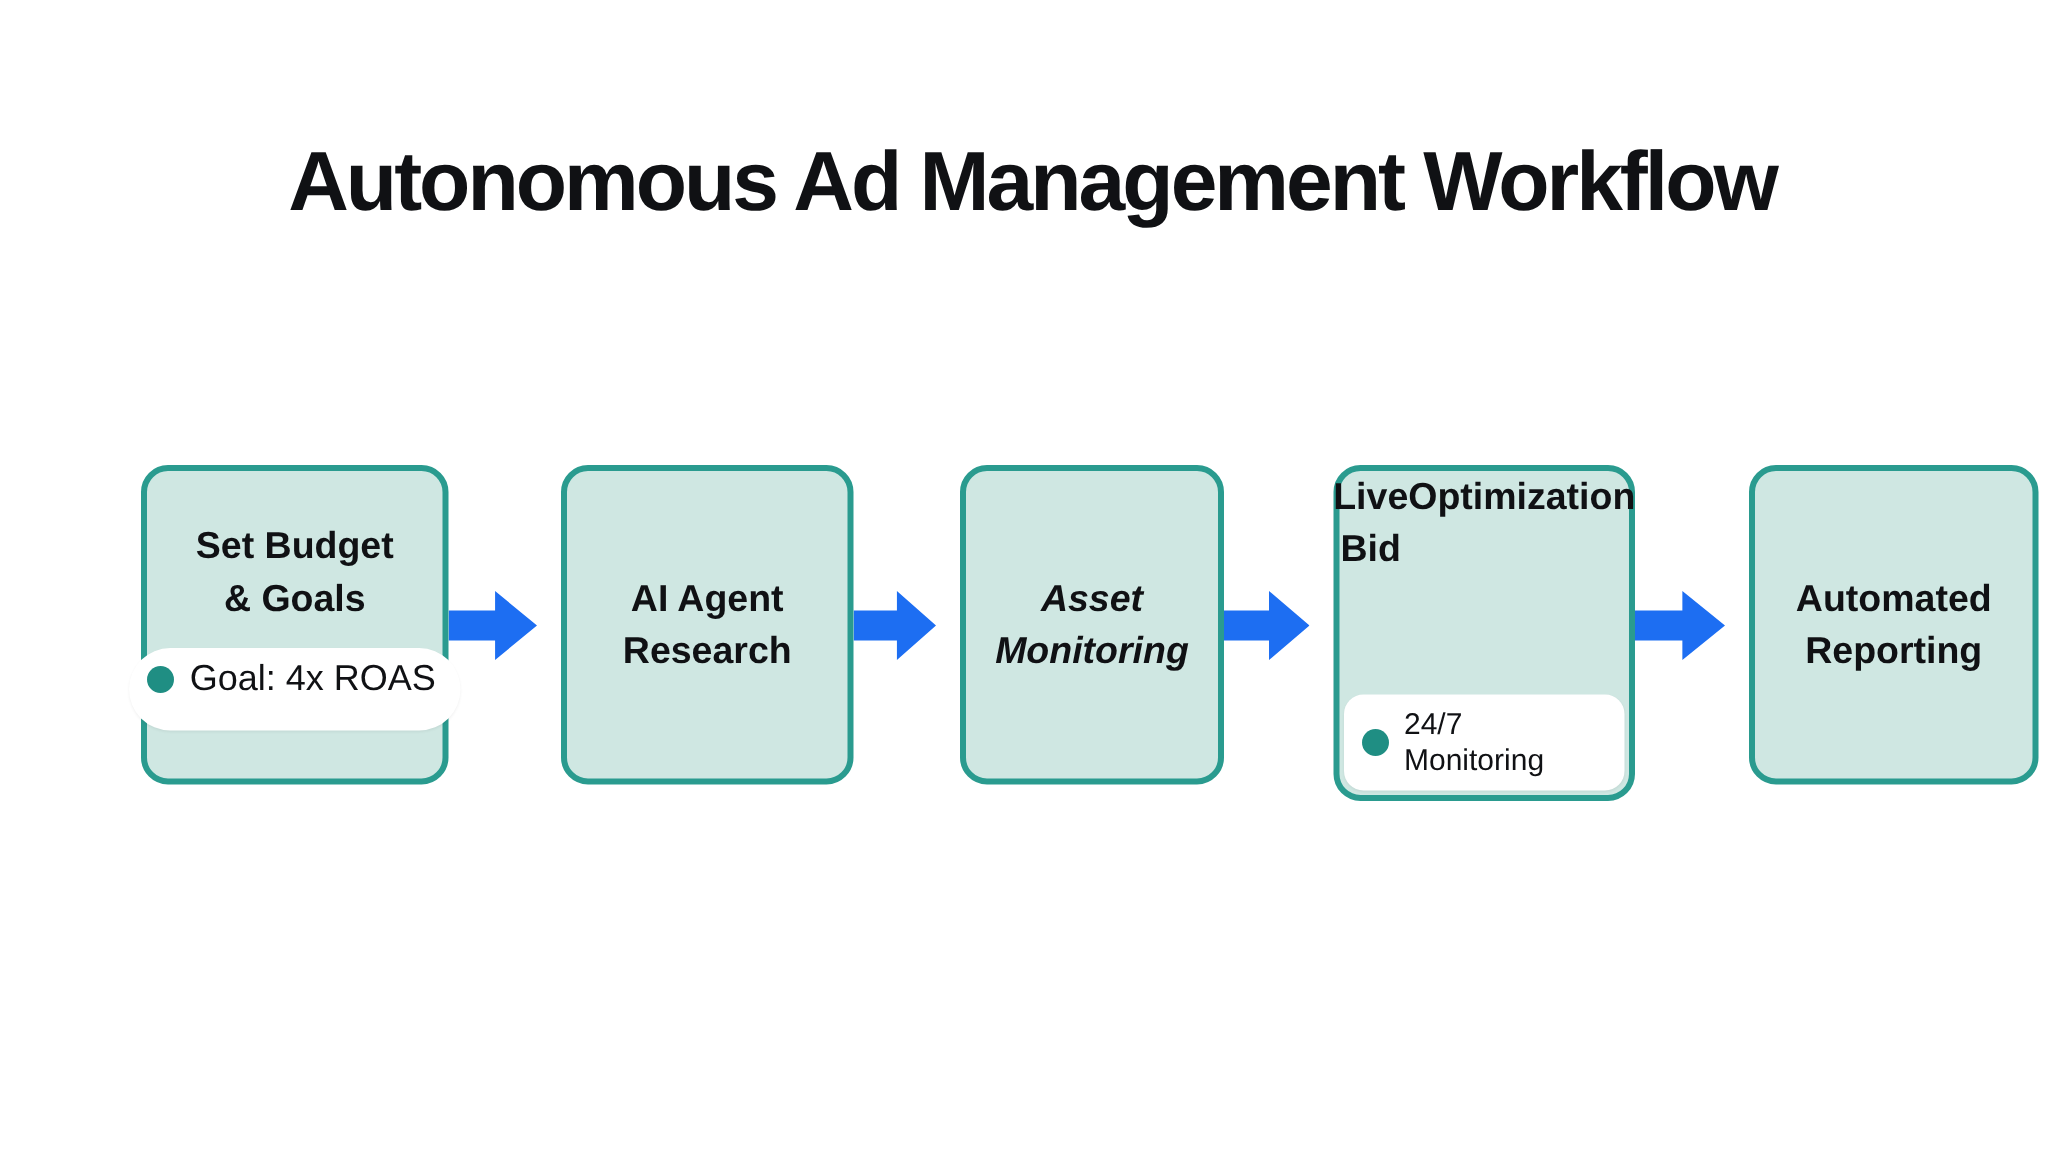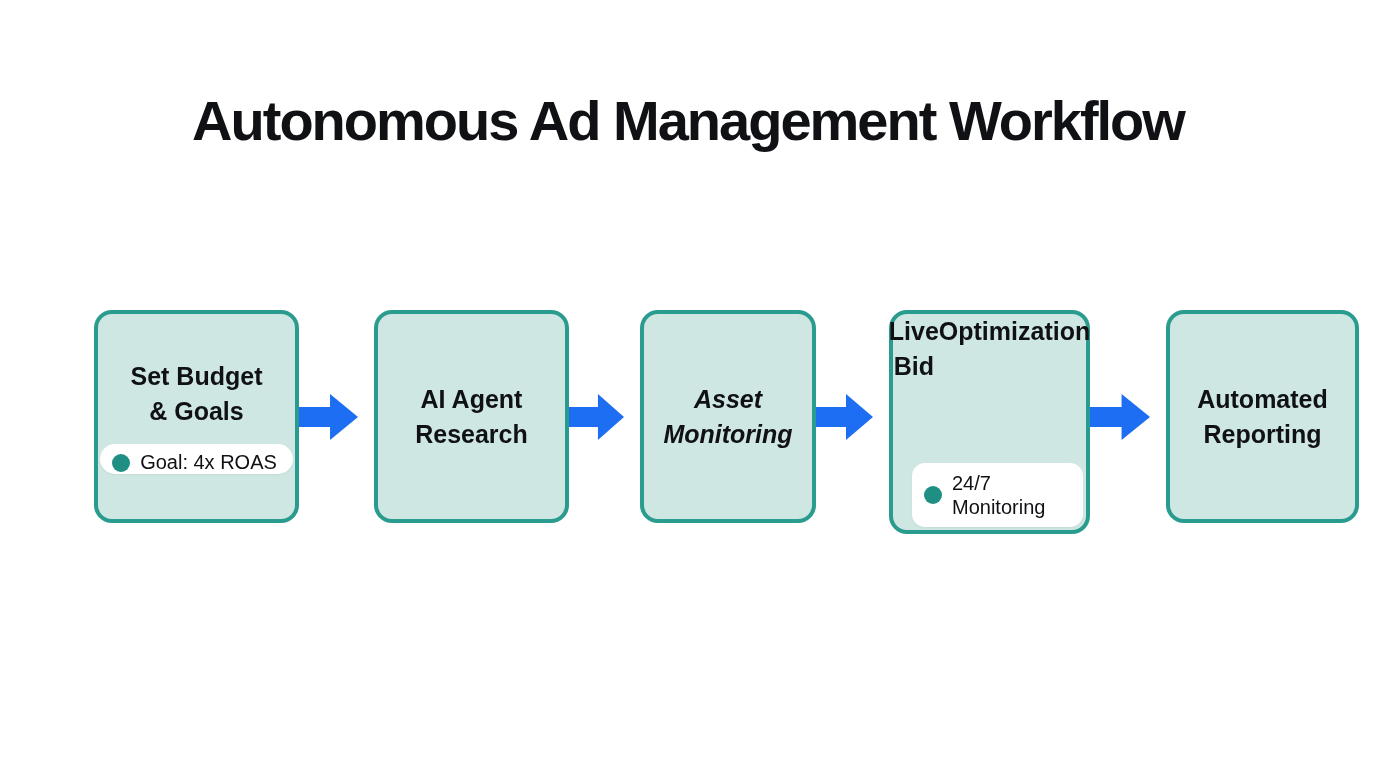--- a/index.html
+++ b/index.html
@@ -84,27 +84,27 @@
   }
   .badge .dot {
     width: 18px;
     height: 18px;
     border-radius: 50%;
     background: var(--badge-dot, #1f8e83);
     flex: 0 0 auto;
   }
   .badge.pill {
     border-radius: 999px;
-    padding: 7px 16px 0 12px;
-    font-size: 20px;
+    padding: 7px 16px 20px 12px;
+    font-size: 24px;
     white-space: nowrap;
   }
   .badge.bottom {
     position: absolute;
-    left: 19px;
+    left: 3px;
     right: 3px;
     bottom: 3px;
     border-radius: 13px;
     padding: 8px 12px;
     font-size: 20px;
     line-height: 24px;
   }
   .badge .badge-lines span { display: block; text-align: left; }
   .badge.pill .badge-lines span { display: inline; }
   .arrow {

